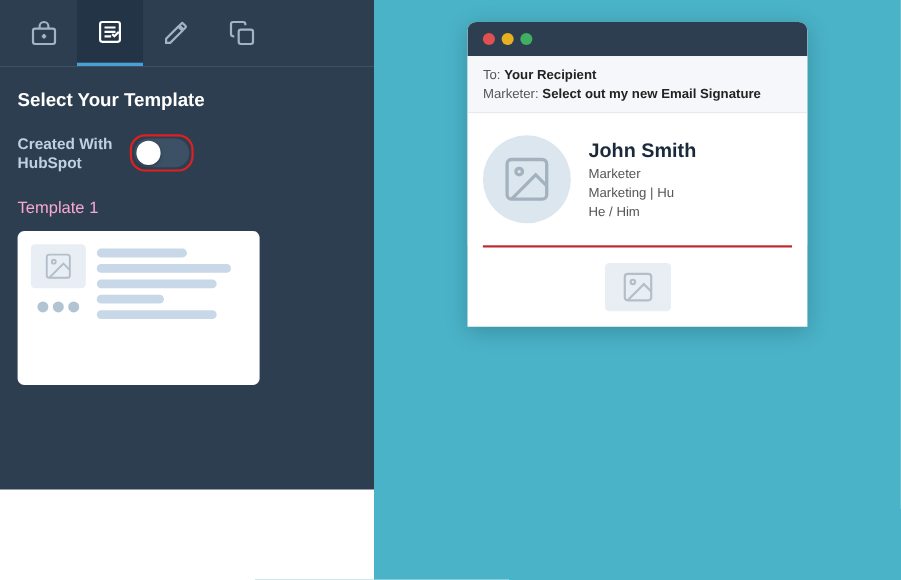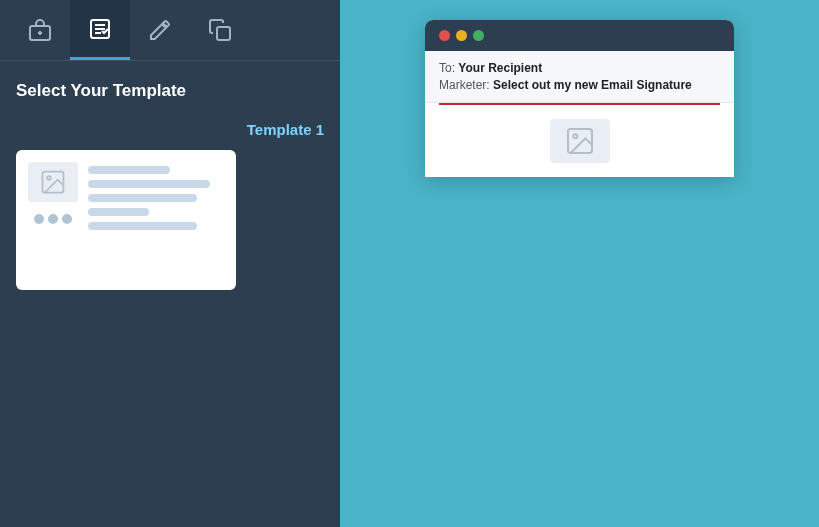--- a/index.html
+++ b/index.html
@@ -8,21 +8,21 @@
       height: 527px;
       overflow: hidden;
       font-family: Arial, sans-serif;
       display: flex;
       flex-direction: row;
     }
 
     
     .sidebar {
       width: 340px;
-      height: 527px;
+      height: 445px;
       background-color: #2d3e50;
       display: flex;
       flex-direction: column;
       flex-shrink: 0;
     }
 
     
     .toolbar {
       display: flex;
       flex-direction: row;
@@ -117,25 +117,24 @@
       position: absolute;
       left: 2px;
       box-shadow: 0 1px 3px rgba(0,0,0,0.4);
     }
 
     
     .template-section {
       margin-top: 8px;
     }
     .template-label {
-      color: #7dd3fc;
+      color: #f9a8d4;
       font-size: 15px;
-      font-weight: bold;
+      font-weight: normal;
       margin-bottom: 12px;
-      text-align: right;
     }
 
     
     .template-card {
       width: 220px;
       height: 140px;
       background-color: #ffffff;
       border-radius: 6px;
       padding: 12px;
       display: flex;
@@ -365,20 +364,31 @@
       <svg viewBox="0 0 24 24" fill="none" stroke="currentColor" stroke-width="2">
         <rect x="9" y="9" width="13" height="13" rx="2"></rect>
         <path d="M5 15H4a2 2 0 0 1-2-2V4a2 2 0 0 1 2-2h9a2 2 0 0 1 2 2v1"></path>
       </svg>
     </div>
   </div>
 
   <div class="sidebar-content">
     <div class="section-title">Select Your Template</div>
 
+    <div class="toggle-row">
+      <div class="toggle-label">
+        <span>Created With</span><br>
+        <span>HubSpot</span>
+      </div>
+      <div class="toggle-wrapper">
+        <div class="toggle-switch">
+          <div class="toggle-knob"></div>
+        </div>
+      </div>
+    </div>
 
     <div class="template-section">
       <div class="template-label">Template 1</div>
       <div class="template-card">
         <div class="template-card-left">
           <div class="template-img-placeholder">
             <svg viewBox="0 0 24 24" fill="none" stroke="#8090a0" stroke-width="1.5">
               <rect x="3" y="3" width="18" height="18" rx="2"></rect>
               <circle cx="8.5" cy="8.5" r="1.5"></circle>
               <path d="M21 15l-5-5L5 21"></path>
@@ -415,20 +425,35 @@
       <div class="email-to">
         <span>To:</span>
         <strong>Your Recipient</strong>
       </div>
       <div class="email-subject">
         <span>Marketer:</span>
         <strong>Select out my new Email Signature</strong>
       </div>
     </div>
 
+    <div class="email-body">
+      <div class="avatar-circle">
+        <svg viewBox="0 0 24 24" fill="none" stroke="#8090a0" stroke-width="1.5">
+          <rect x="3" y="3" width="18" height="18" rx="2"></rect>
+          <circle cx="8.5" cy="8.5" r="1.5"></circle>
+          <path d="M21 15l-5-5L5 21"></path>
+        </svg>
+      </div>
+      <div class="signature-info">
+        <div class="sig-name">John Smith</div>
+        <div class="sig-title">Marketer</div>
+        <div class="sig-company">Marketing | Hu</div>
+        <div class="sig-pronouns">He / Him</div>
+      </div>
+    </div>
 
     <div class="email-divider"></div>
 
     <div class="email-footer">
       <div class="footer-img-placeholder">
         <svg viewBox="0 0 24 24" fill="none" stroke="#8090a0" stroke-width="1.5">
           <rect x="3" y="3" width="18" height="18" rx="2"></rect>
           <circle cx="8.5" cy="8.5" r="1.5"></circle>
           <path d="M21 15l-5-5L5 21"></path>
         </svg>

